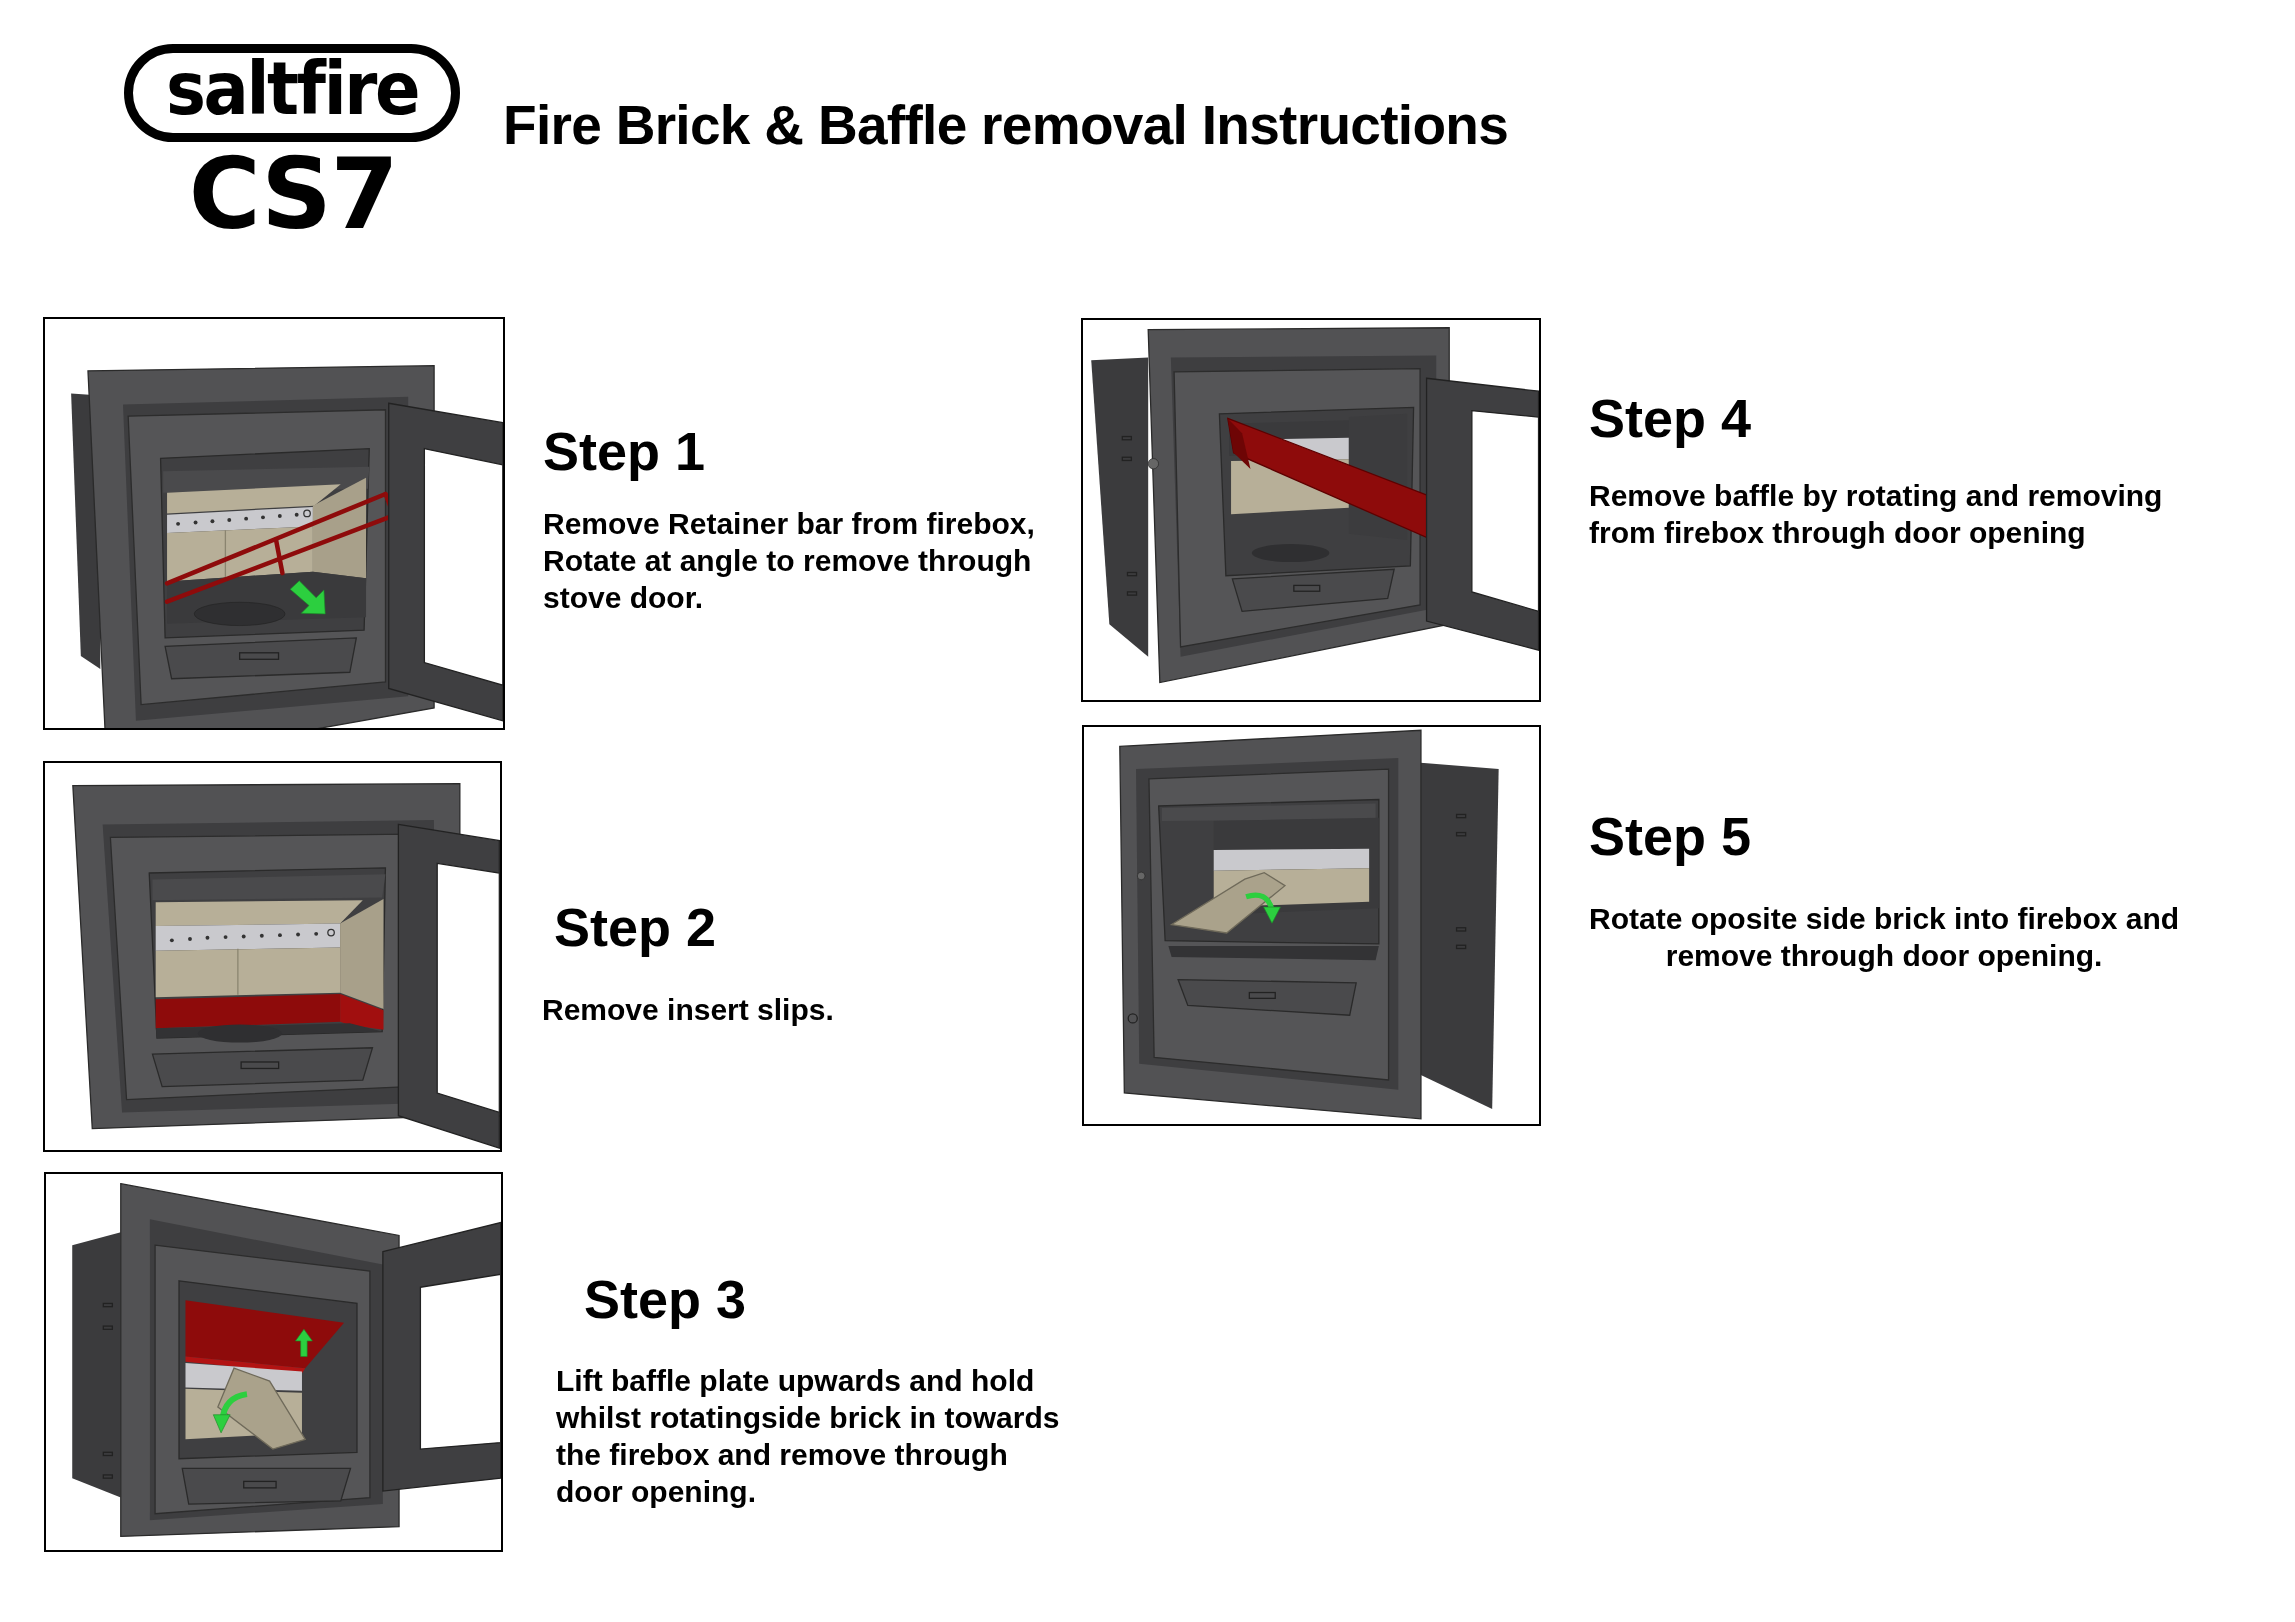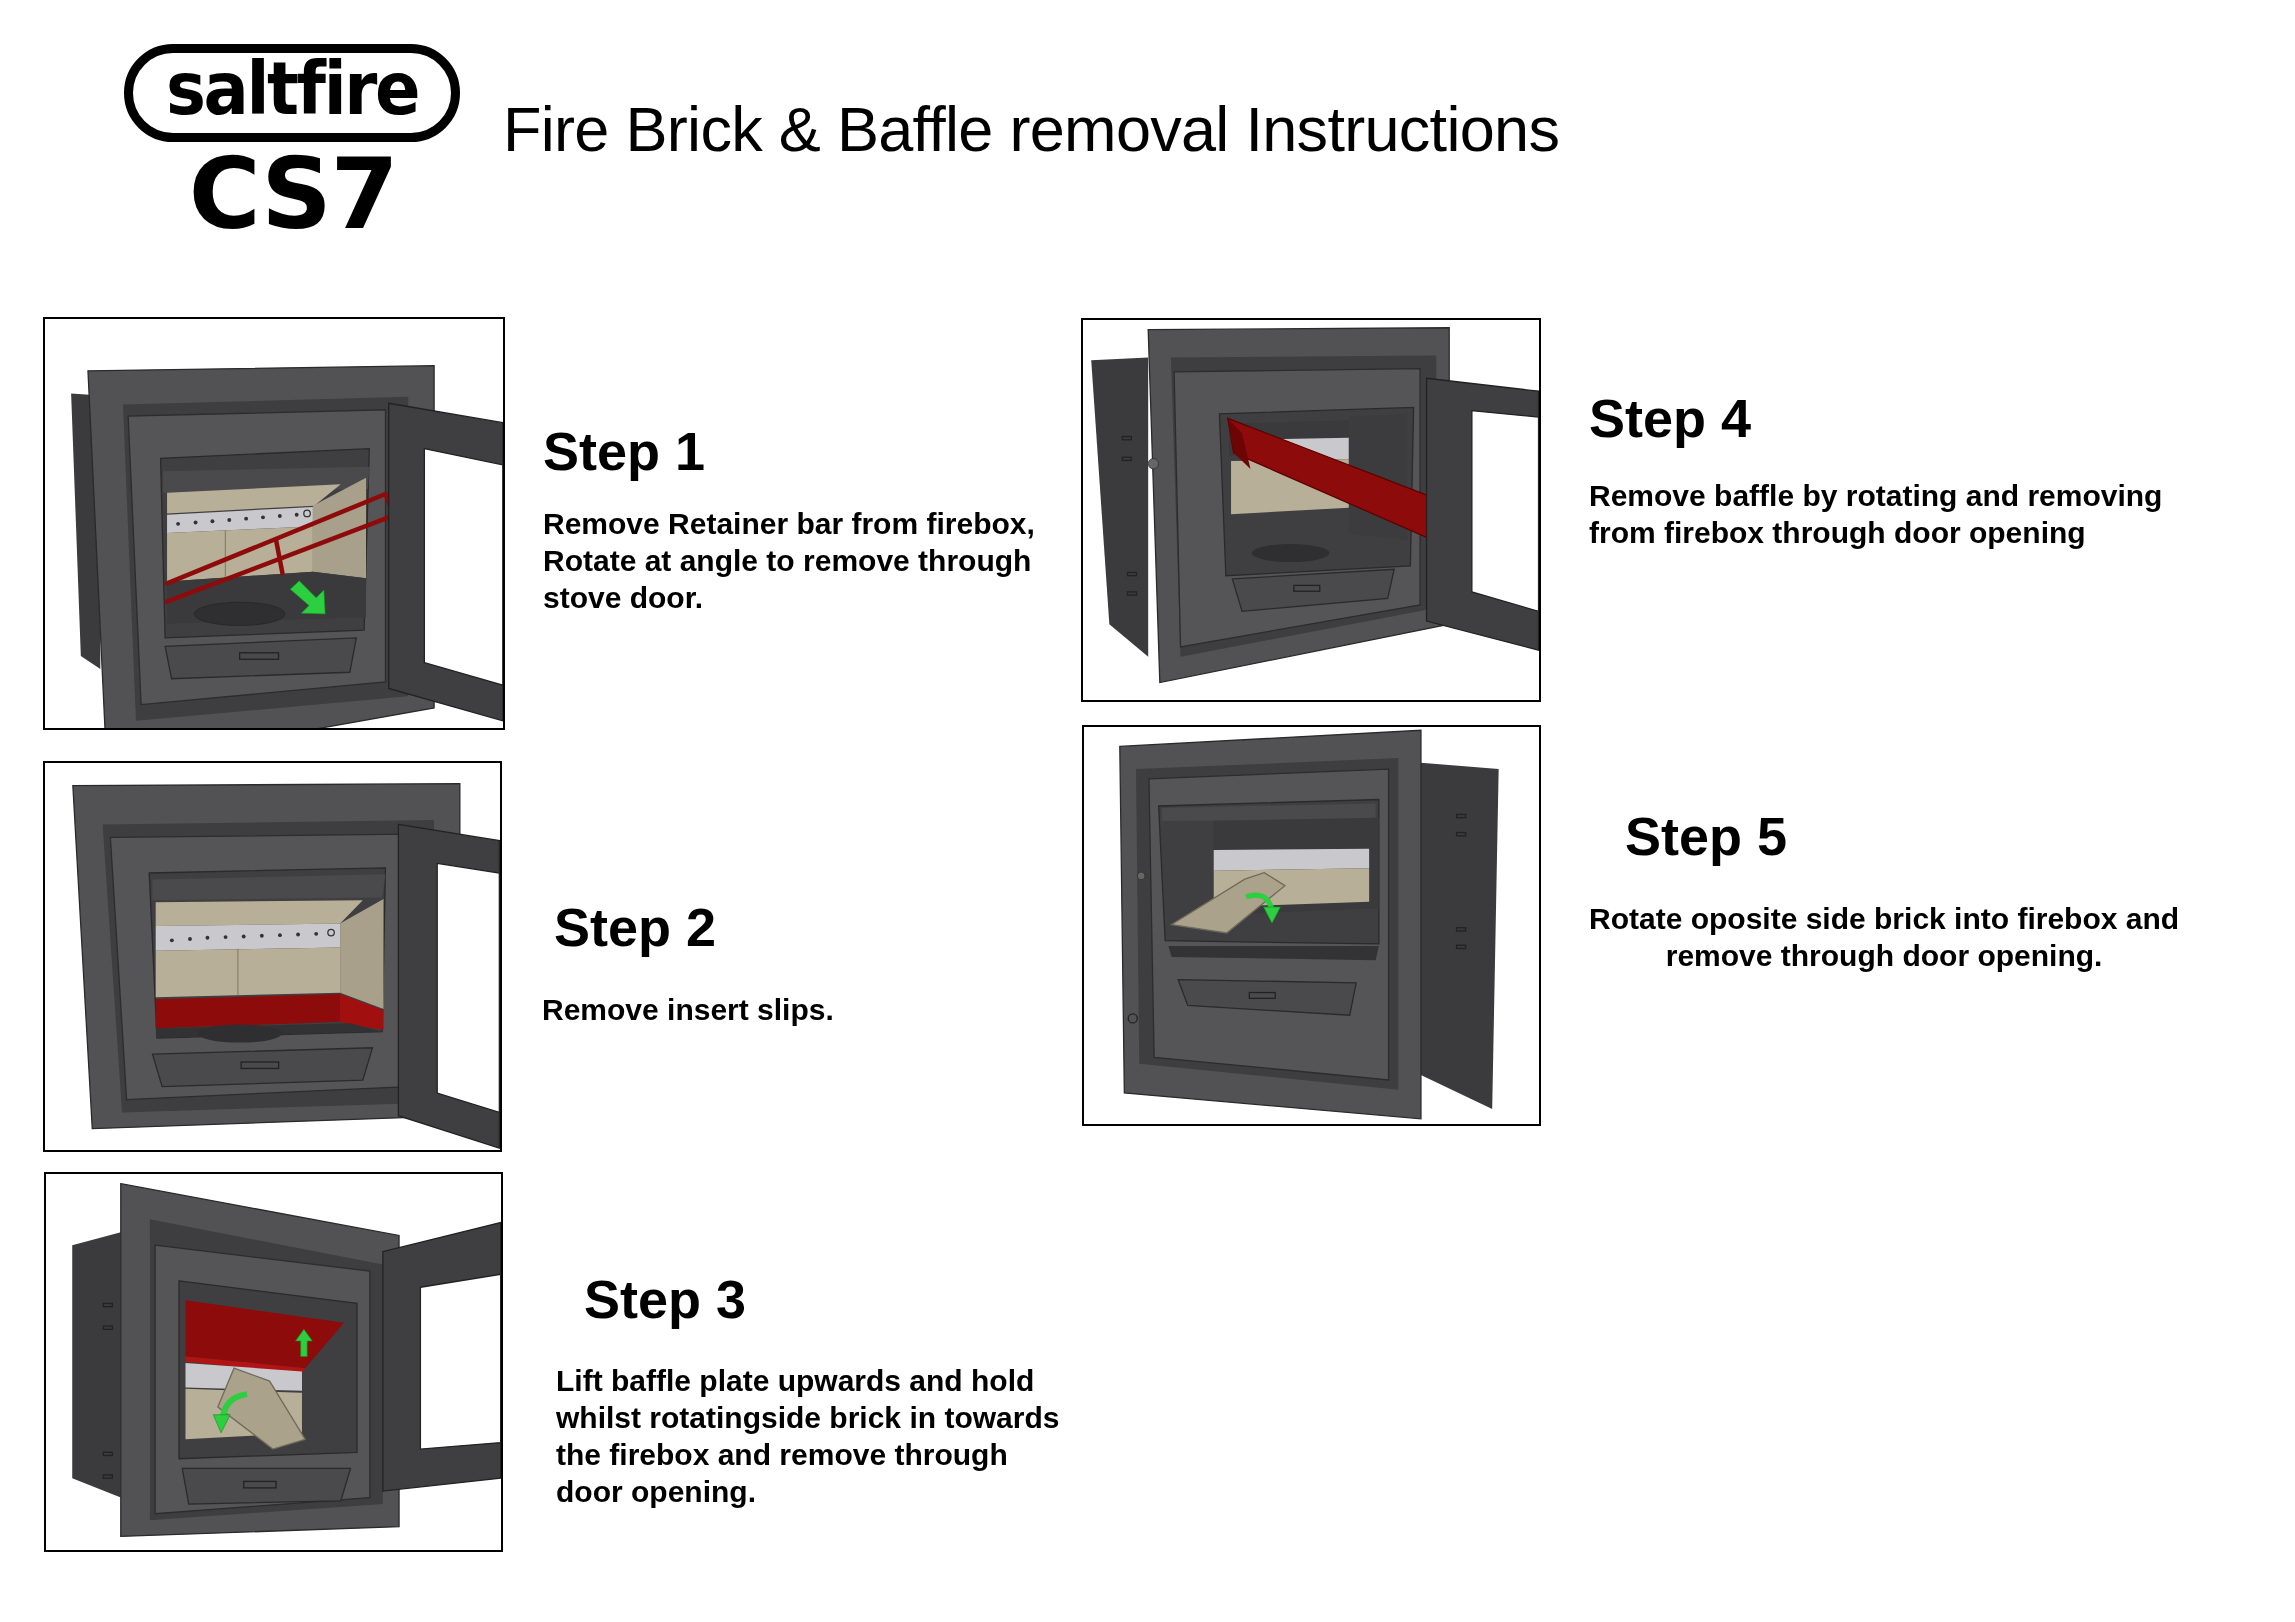--- a/index.html
+++ b/index.html
@@ -7,21 +7,21 @@
          font-family:"Liberation Sans", sans-serif; color:#000; }
   .abs { position:absolute; }
   
   .logo-pill { left:124px; top:44px; width:318px; height:80px; border:9.8px solid #000;
                border-radius:52px; display:flex; align-items:center; justify-content:center; }
   .logo-brand { font-family:"DejaVu Sans", sans-serif; font-weight:bold; font-size:73px;
                 letter-spacing:-2.6px; line-height:1; margin-top:-9.2px; transform:scaleX(0.92); }
   .logo-model { left:124px; top:145px; width:338px; text-align:center;
                 font-family:"DejaVu Sans", sans-serif; font-weight:bold; font-size:98px;
                 line-height:1; letter-spacing:-1.3px; }
-  .page-title { left:503px; top:98px; font-weight:normal; font-size:63px; line-height:1;
+  .page-title { left:503px; top:98px; font-weight:bold; font-size:55px; line-height:1;
                 white-space:nowrap; letter-spacing:-0.7px; }
   
   .panel { border:2.6px solid #000; background:#fff; overflow:hidden; box-sizing:border-box; }
   .panel svg { width:100%; height:100%; display:block; }
   .step-heading { font-weight:bold; font-size:54px; line-height:1; white-space:nowrap; }
   .step-body { font-weight:bold; font-size:30px; line-height:37px; white-space:nowrap; }
   .step-body span { display:block; }
 </style>
 </head>
 <body>
@@ -225,18 +225,18 @@
 
     <path d="M 250 262 Q 282 252 290 282" stroke="#2ccf3f" stroke-width="8" fill="none"></path>
     <polygon points="277,278 303,278 290,303" fill="#2ccf3f" stroke="#1a8a27"></polygon>
     <polygon points="130,338 455,338 450,360 135,355" fill="#333335"></polygon>
     <polygon points="145,390 420,395 410,445 160,430" fill="#4a4a4c" stroke="#2a2a2a" stroke-width="2"></polygon>
     <rect x="255" y="410" width="40" height="9" fill="none" stroke="#222" stroke-width="2"></rect>
     <circle cx="88" cy="230" r="6" fill="#666" stroke="#222"></circle>
     <circle cx="75" cy="450" r="7" fill="none" stroke="#222" stroke-width="2"></circle>
   </svg>
 </div>
-<div class="abs step-heading" style="left:1589px;top:809px;margin-left:36px;">Step 5</div>
+<div class="abs step-heading" style="left:1589px;top:809px;">Step 5</div>
 <div class="abs step-body" style="left:1589px;top:900px;text-align:center;">
   <span>Rotate oposite side brick into firebox and</span>
   <span>remove through door opening.</span>
 </div>
 
 
 </body></html>

